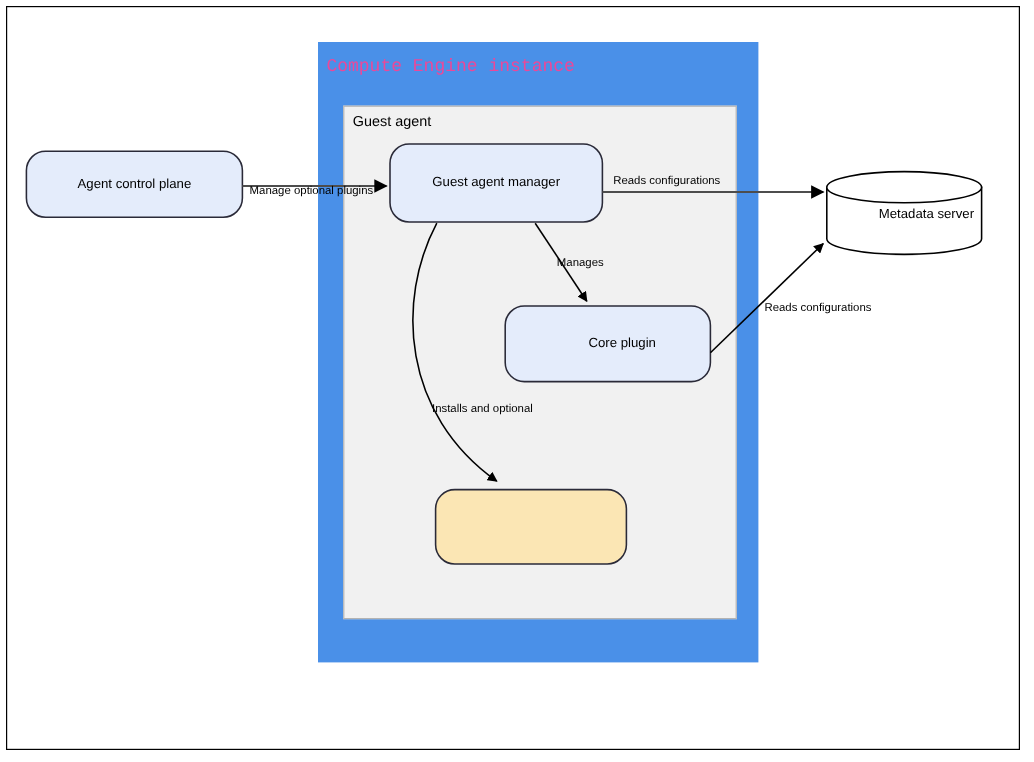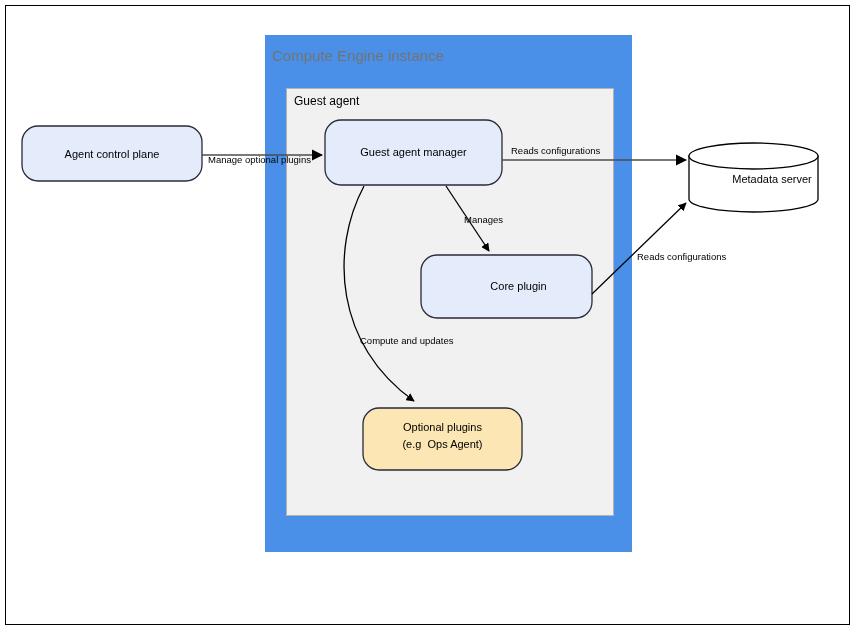--- a/index.html
+++ b/index.html
@@ -55,22 +55,23 @@
     top: 35px;
     width: 367px;
     height: 517px;
     background: #4a90e8;
   }
   #compute-engine-title {
     position: absolute;
     left: 272px;
     top: 47px;
     font-size: 15px;
-    color: #737373;
+    color: #ec4899;
     white-space: pre;
+    font-family: Liberation Mono, monospace;
   }
   #guest-agent-container {
     position: absolute;
     left: 286px;
     top: 88px;
     width: 328px;
     height: 428px;
     background: #f1f1f1;
     border: 1px solid #b3b3b3;
     box-sizing: border-box;
@@ -130,27 +131,26 @@
 
     <line x1="592" y1="294" x2="686" y2="203" stroke="#000000" stroke-width="1.3" marker-end="url(#arrowFilledThin)"></line>
   </svg>
 
   <div class="node-label" style="left:22px; top:146px; width:180px;">Agent control plane</div>
 
   <div class="node-label" style="left:325px; top:144px; width:177px;">Guest agent manager</div>
 
   <div class="node-label" style="left:421px; top:278px; width:171px;padding-left:12px;">Core plugin</div>
 
-  <div class="node-label" style="left:363px; top:419px; width:159px;"><span>Optional plugins</span><br><span>(e.g  Ops Agent)</span></div>
 
   <div class="node-label" style="left:720px; top:171px; width:104px;">Metadata server</div>
 
   <div class="edge-label" style="left:208px; top:154px;">Manage optional plugins</div>
 
   <div class="edge-label" style="left:511px; top:145px;">Reads configurations</div>
 
   <div class="edge-label" style="left:464px; top:214px;">Manages</div>
 
-  <div class="edge-label" style="left:360px; top:335px;">Compute and updates</div>
+  <div class="edge-label" style="left:360px; top:335px;">Installs and optional</div>
 
   <div class="edge-label" style="left:637px; top:251px;">Reads configurations</div>
 
 </div>
 
 </body></html>

